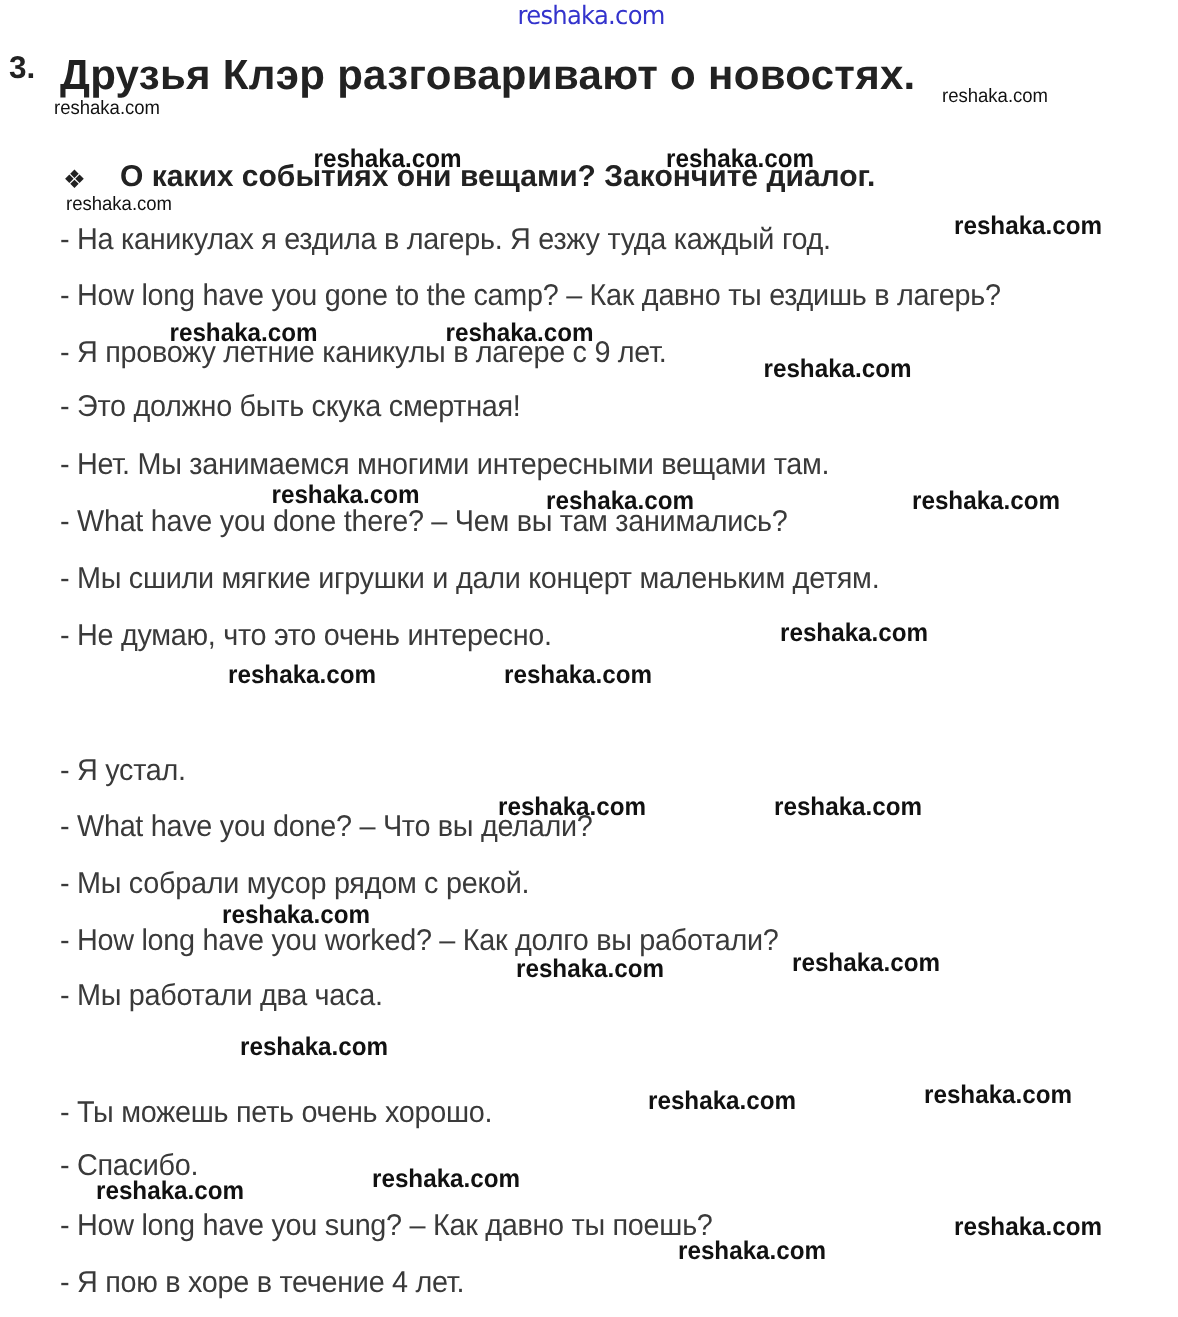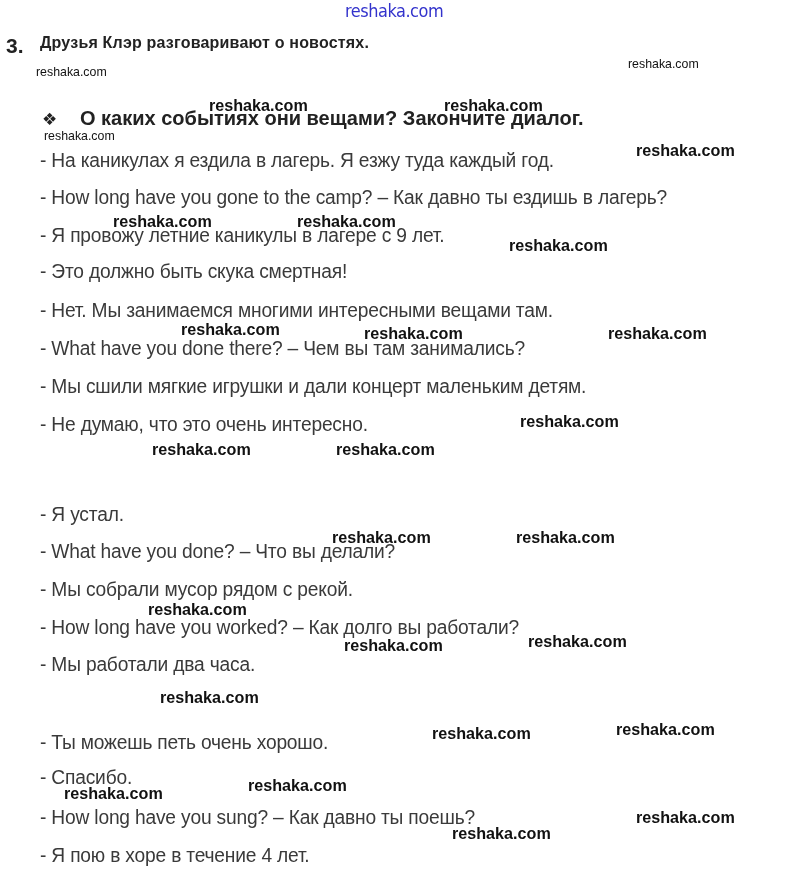--- a/index.html
+++ b/index.html
@@ -7,21 +7,21 @@
       width: 785px; height: 878px; position: relative; overflow: hidden;
       font-family: "Liberation Sans", sans-serif; color: #333333;
     }
     .abs { position: absolute; white-space: nowrap; }
     .top-wm {
       left: 345px; top: 1px; font-size: 17px; color: #3333cc;
       font-family: "DejaVu Sans", sans-serif; letter-spacing: -0.5px;
       transform: scaleX(0.95); transform-origin: left top;
     }
     .task-num { left: 6px; top: 34px; font-size: 21px; font-weight: bold; color: #222; }
-    .task-title { left: 40px; top: 34px; font-size: 16px; font-weight: bold; color: #222; letter-spacing: 0.2px; }
+    .task-title { left: 40px; top: 34px; font-size: 28px; font-weight: bold; color: #222; letter-spacing: 0.2px; }
     .subtitle-icon { left: 42px; top: 109px; font-size: 17px; color: #222; }
     .subtitle { left: 80px; top: 107px; font-size: 20px; font-weight: bold; color: #222; }
     .line { font-size: 20px; color: #3a3a3a; letter-spacing: -0.2px; transform: scaleX(0.96); transform-origin: left top; }
     .wm { font-size: 17px; font-weight: bold; color: #111; font-family: "Liberation Sans", sans-serif; transform: scaleX(0.95); transform-origin: left top; }
     .wm-sm { font-size: 13px; font-weight: normal; color: #111; }
   </style>
 </head>
 <body>
 
 <div class="abs top-wm">reshaka.com</div>

